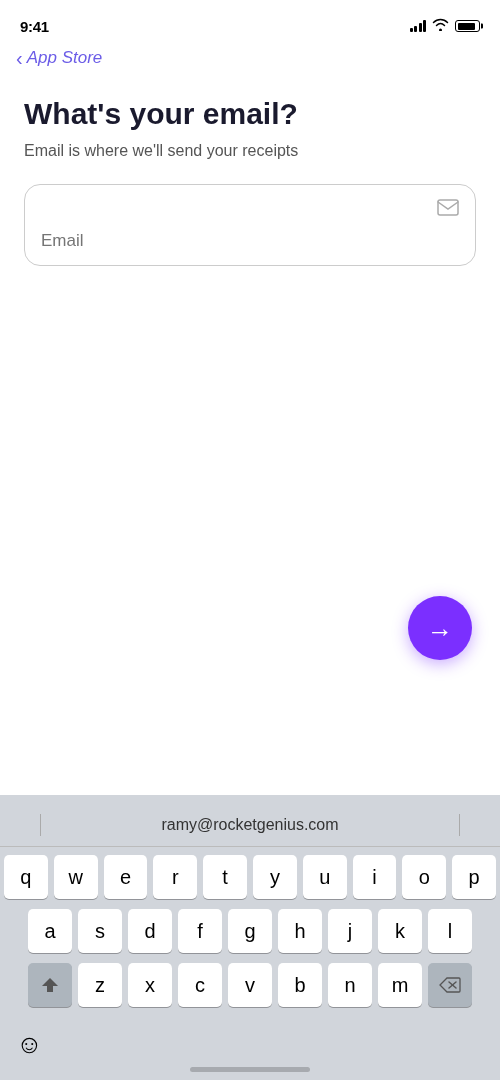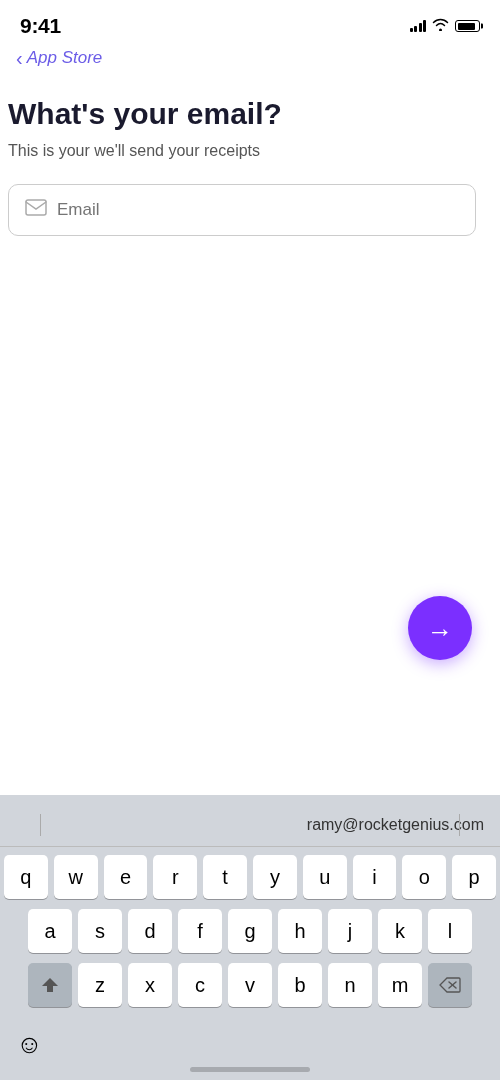--- a/index.html
+++ b/index.html
@@ -15,21 +15,21 @@
 
     
     .status-bar {
       display: flex;
       justify-content: space-between;
       align-items: center;
       padding: 12px 20px 4px 20px;
       height: 44px;
     }
     .status-time {
-      font-size: 21px;
+      font-size: 15px;
       font-weight: 600;
       color: #000;
       letter-spacing: -0.3px;
     }
     .status-icons {
       display: flex;
       align-items: center;
       gap: 6px;
     }
     .signal-bars {
@@ -100,43 +100,44 @@
       line-height: 1;
     }
     .back-label {
       color: #6B5CE7;
       font-size: 17px;
       font-style: italic;
     }
 
     
     .content {
-      padding: 20px 24px 0 8px;
+      padding: 20px 24px 0 24px;
     }
     .page-title {
       font-size: 30px;
       font-weight: 700;
       color: #1a1a2e;
       line-height: 1.2;
       margin-bottom: 10px;
     }
     .page-subtitle {
       font-size: 16px;
       color: #555;
       margin-bottom: 24px;
     }
 
     
     .email-input-wrapper {
       display: flex;
-      align-items: center;
+      align-items: flex-end;
       border: 1.5px solid #ccc;
-      border-radius: 10px;
+      border-radius: 16px;
       padding: 14px 16px;
       gap: 10px;
+      flex-direction: column;
     }
     .mail-icon {
       color: #aaa;
       font-size: 18px;
       flex-shrink: 0;
     }
     .email-input {
       border: none;
       outline: none;
       font-size: 17px;
@@ -173,21 +174,21 @@
       left: 0;
       right: 0;
       background: #D1D5DB;
       padding-top: 8px;
     }
 
     
     .autocomplete-bar {
       display: flex;
       align-items: center;
-      justify-content: flex-end;
+      justify-content: center;
       background: #D1D5DB;
       padding: 6px 16px;
       border-bottom: 1px solid #bbb;
       position: relative;
       height: 44px;
     }
     .autocomplete-divider-left {
       position: absolute;
       left: 40px;
       top: 50%;
@@ -319,21 +320,21 @@
 
 <div class="nav-bar">
   <div class="back-btn">
     <span class="back-chevron">‹</span>
     <span class="back-label">App Store</span>
   </div>
 </div>
 
 <div class="content">
   <h1 class="page-title">What's your email?</h1>
-  <p class="page-subtitle">This is your we'll send your receipts</p>
+  <p class="page-subtitle">Email is where we'll send your receipts</p>
 
   <div class="email-input-wrapper">
     <span class="mail-icon">
       <svg width="22" height="17" viewBox="0 0 22 17" fill="none">
         <rect x="1" y="1" width="20" height="15" rx="2" stroke="#aaa" stroke-width="1.5" fill="none"></rect>
         <path d="M1 3l10 7 10-7" stroke="#aaa" stroke-width="1.5" stroke-linecap="round" fill="none"></path>
       </svg>
     </span>
     <input class="email-input" type="email" placeholder="Email" style="">
   </div>

